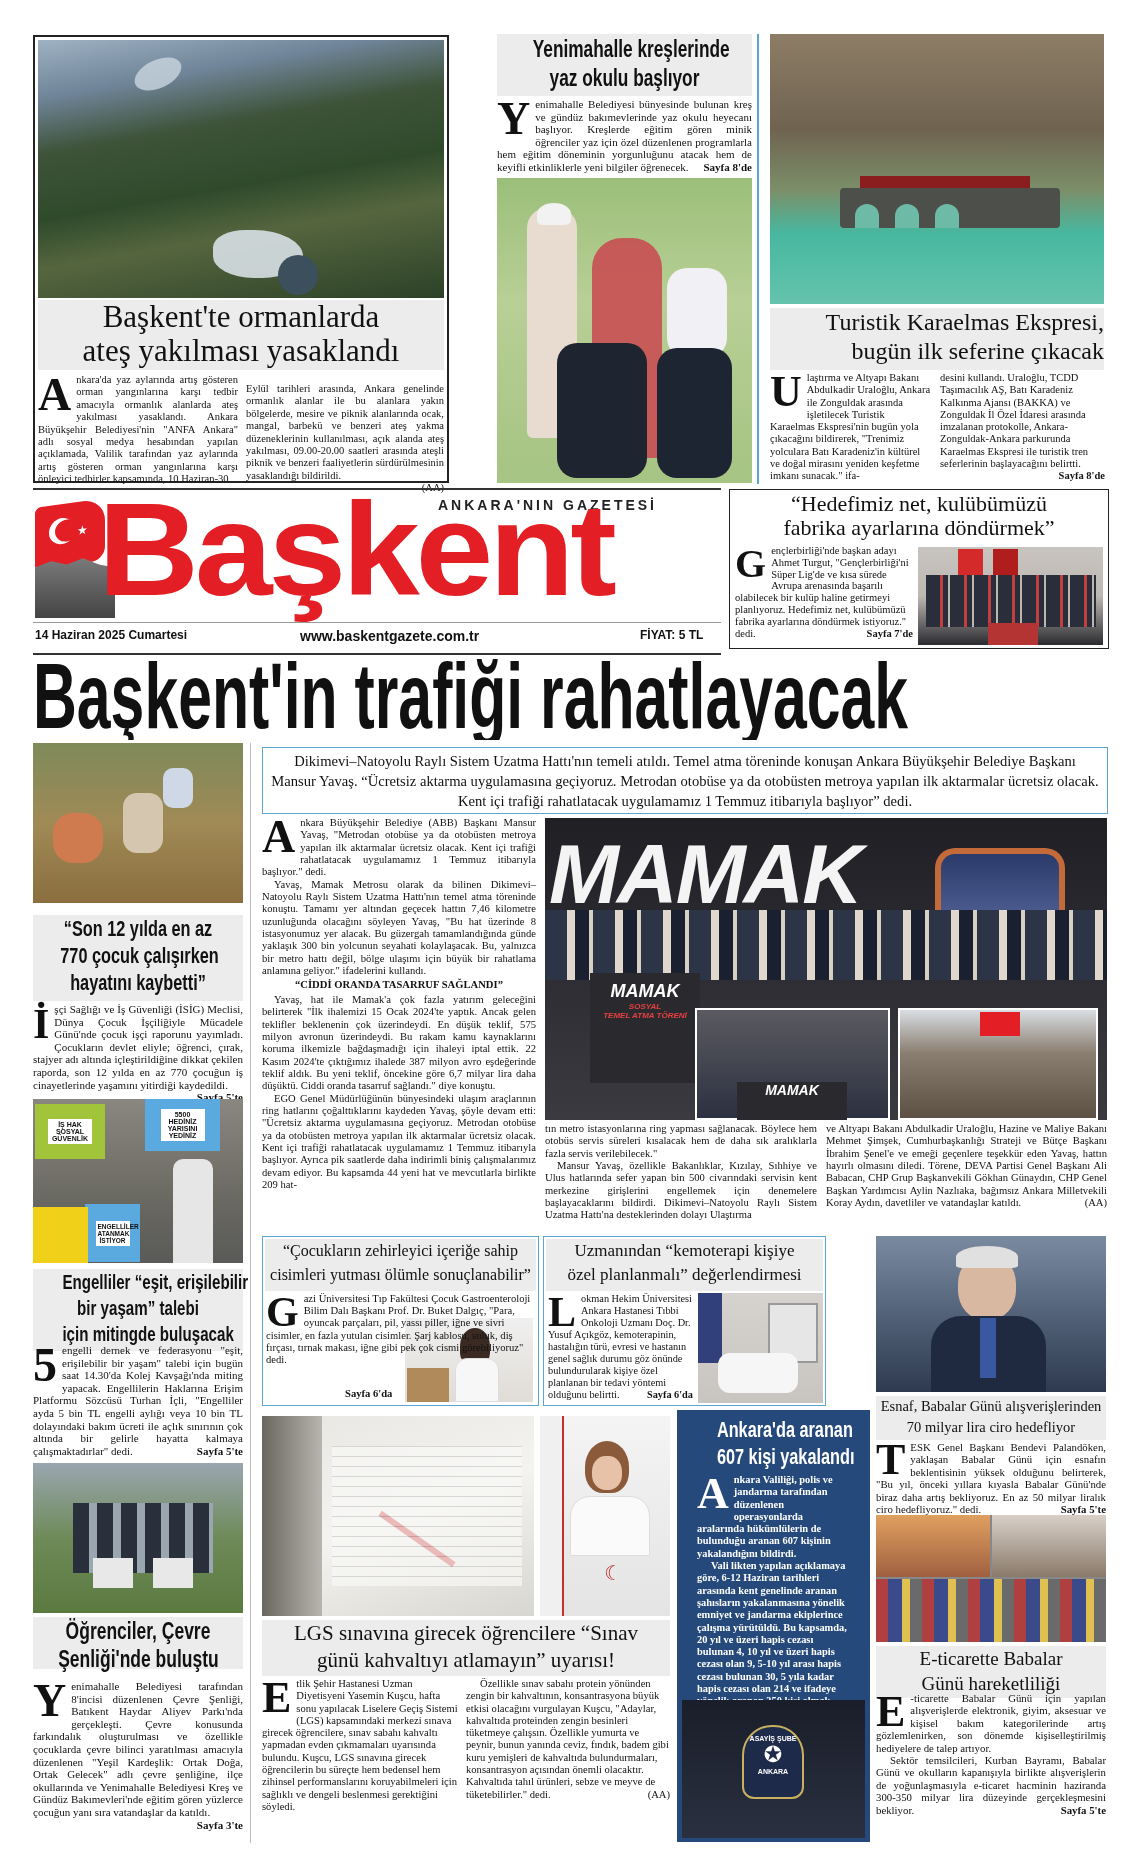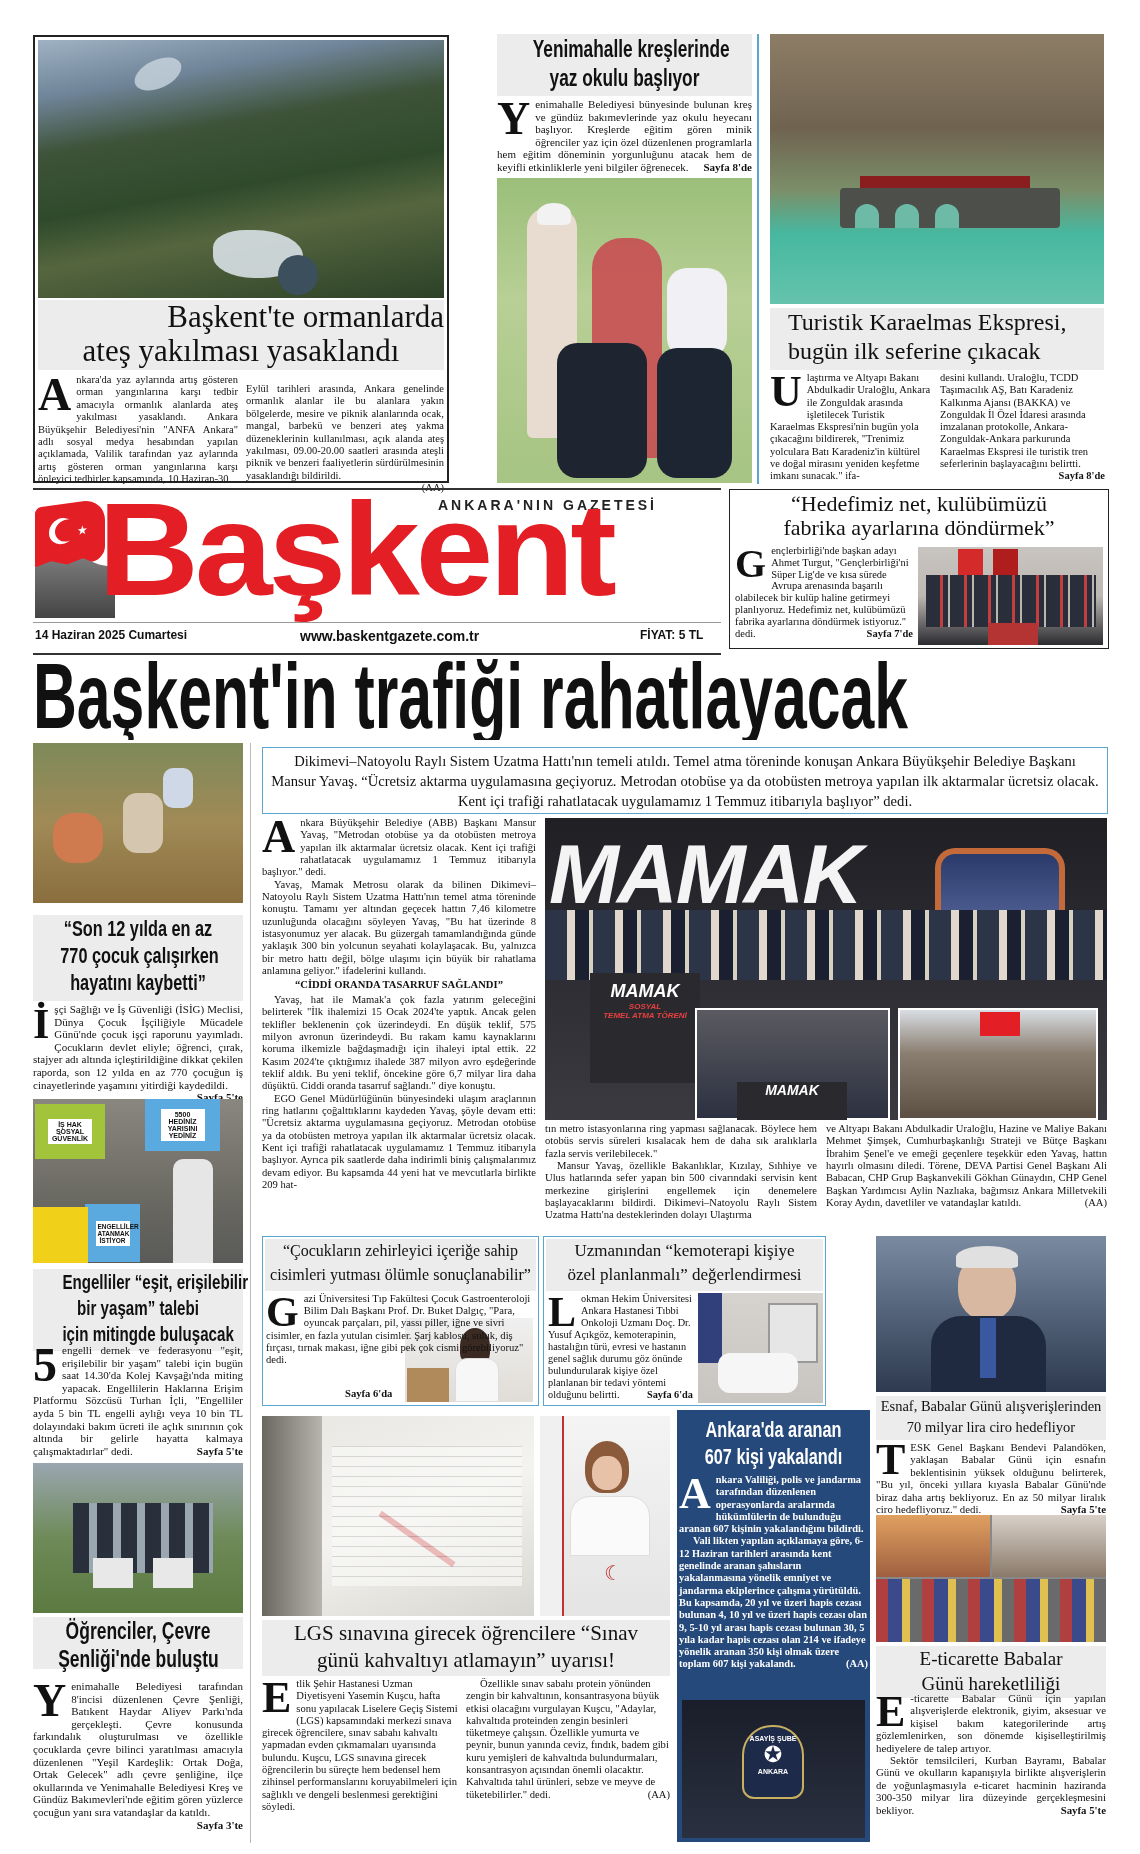--- a/index.html
+++ b/index.html
@@ -20,21 +20,21 @@
 </head>
 <body>
 
 <div class="frame" style="left:33px;top:35px;width:416px;height:448px;"></div>
 <div class="photo" style="left:38px;top:40px;width:406px;height:258px;background:linear-gradient(170deg,#9fb2c4 0%,#6f8498 18%,#3e5339 35%,#2f4a2b 55%,#55663f 70%,#2c4127 100%);">
   <div style="position:absolute;left:95px;top:20px;width:50px;height:28px;background:#c9d6df;border-radius:50%;transform:rotate(-25deg);opacity:.8"></div>
   <div style="position:absolute;left:175px;top:190px;width:90px;height:48px;background:#d8e0e4;border-radius:40% 60% 50% 50%;opacity:.9"></div>
   <div style="position:absolute;left:240px;top:215px;width:40px;height:40px;background:#3c4f5d;border-radius:50%;"></div>
 </div>
 <div class="hl-bg abs" style="left:38px;top:300px;width:406px;height:70px;text-align:center;">
-  <div class="serif" style="font-size:31px;line-height:34px;text-align:right;">Başkent'te ormanlarda</div>
+  <div class="serif" style="font-size:31px;line-height:34px;">Başkent'te ormanlarda</div>
   <div class="serif" style="font-size:31px;line-height:34px;">ateş yakılması yasaklandı</div>
 </div>
 <div class="abs body" style="left:38px;top:374px;width:200px;font-size:10.5px;line-height:12.4px;">
   <span class="drop" style="font-size:46px;line-height:38px;">A</span><span>nkara'da yaz aylarında artış gösteren orman yangınlarına karşı tedbir amacıyla ormanlık alanlarda ateş yakılması yasaklandı. Ankara Büyükşehir Belediyesi'nin "ANFA Ankara" adlı sosyal medya hesabından yapılan açıklamada, Valilik tarafından yaz aylarında artış gösteren orman yangınlarına karşı önleyici tedbirler kapsamında, 10 Haziran-30</span>
 </div>
 <div class="abs body" style="left:246px;top:374px;width:198px;font-size:10.5px;line-height:12.4px;margin-top:9px;">
   <span>Eylül tarihleri arasında, Ankara genelinde ormanlık alanlar ile bu alanlara yakın bölgelerde, mesire ve piknik alanlarında ocak, mangal, barbekü ve benzeri ateş yakma düzeneklerinin kullanılması, açık alanda ateş yakılması, 09.00-20.00 saatleri arasında ateşli piknik ve benzeri faaliyetlerin sürdürülmesinin yasaklandığı bildirildi.</span>
   <div style="text-align:right">(AA)</div>
 </div>
 
@@ -55,21 +55,21 @@
 </div>
 <div class="vline" style="left:757px;top:34px;height:450px;"></div>
 
 <div class="photo" style="left:770px;top:34px;width:334px;height:270px;background:linear-gradient(180deg,#8d7d66 0%,#6f6350 35%,#7b8f69 58%,#47b8a0 74%,#65c3ad 100%);">
   <div style="position:absolute;left:90px;top:142px;width:170px;height:12px;background:#8a1d1d"></div>
   <div style="position:absolute;left:70px;top:154px;width:220px;height:40px;background:#4d4f4a;border-radius:4px"></div>
   <div style="position:absolute;left:85px;top:170px;width:24px;height:24px;background:#6dbba6;border-radius:50% 50% 0 0"></div>
   <div style="position:absolute;left:125px;top:170px;width:24px;height:24px;background:#6dbba6;border-radius:50% 50% 0 0"></div>
   <div style="position:absolute;left:165px;top:170px;width:24px;height:24px;background:#6dbba6;border-radius:50% 50% 0 0"></div>
 </div>
-<div class="hl-bg abs" style="left:770px;top:308px;width:334px;height:62px;text-align:left;padding-left:18px;">
+<div class="hl-bg abs" style="left:770px;top:308px;width:334px;height:62px;text-align:right;padding-left:18px;">
   <div class="serif" style="font-size:24px;line-height:29px;">Turistik Karaelmas Ekspresi,</div>
   <div class="serif" style="font-size:24px;line-height:29px;">bugün ilk seferine çıkacak</div>
 </div>
 <div class="abs body" style="left:770px;top:372px;width:162px;font-size:10.5px;line-height:12.3px;text-align:left;">
   <span class="drop" style="font-size:44px;line-height:36px;">U</span><span>laştırma ve Altyapı Bakanı Abdulkadir Uraloğlu, Ankara ile Zonguldak arasında işletilecek Turistik Karaelmas Ekspresi'nin bugün yola çıkacağını bildirerek, "Trenimiz yolculara Batı Karadeniz'in kültürel ve doğal mirasını yeniden keşfetme imkanı sunacak." ifa-</span>
 </div>
 <div class="abs body" style="left:940px;top:372px;width:165px;font-size:10.5px;line-height:12.3px;text-align:left;">
   <span>desini kullandı. Uraloğlu, TCDD Taşımacılık AŞ, Batı Karadeniz Kalkınma Ajansı (BAKKA) ve Zonguldak İl Özel İdaresi arasında imzalanan protokolle, Ankara-Zonguldak-Ankara parkurunda Karaelmas Ekspresi ile turistik tren seferlerinin başlayacağını belirtti.</span> <span class="sayfa">Sayfa 8'de</span>
 </div>
 
@@ -264,21 +264,21 @@
   <div class="serif" style="font-size:21px;line-height:27px;white-space:nowrap">LGS sınavına girecek öğrencilere “Sınav</div>
   <div class="serif" style="font-size:21px;line-height:27px;">günü kahvaltıyı atlamayın” uyarısı!</div>
 </div>
 <div class="abs body" style="left:262px;top:1678px;width:198px;font-size:10.6px;line-height:12.3px;text-align:left;">
   <span class="drop" style="font-size:44px;line-height:35px;">E</span><span>tlik Şehir Hastanesi Uzman Diyetisyeni Yasemin Kuşcu, hafta sonu yapılacak Liselere Geçiş Sistemi (LGS) kapsamındaki merkezi sınava girecek öğrencilere, sınav sabahı kahvaltı yapmadan evden çıkmamaları uyarısında bulundu. Kuşcu, LGS sınavına girecek öğrencilerin bu süreçte hem bedensel hem zihinsel performanslarını koruyabilmeleri için sağlıklı ve dengeli beslenmesi gerektiğini söyledi.</span>
 </div>
 <div class="abs body" style="left:466px;top:1678px;width:204px;font-size:10.6px;line-height:12.3px;text-align:left;">
   <div style="text-indent:14px"><span>Özellikle sınav sabahı protein yönünden zengin bir kahvaltının, konsantrasyona büyük etkisi olacağını vurgulayan Kuşcu, "Adaylar, kahvaltıda proteinden zengin besinleri tüketmeye çalışsın. Özellikle yumurta ve peynir, bunun yanında ceviz, fındık, badem gibi kuru yemişleri de kahvaltıda bulundurmaları, konsantrasyon açısından önemli olacaktır. Kahvaltıda tahıl ürünleri, sebze ve meyve de tüketebilirler." dedi.</span> <span class="sayfa" style="font-weight:normal">(AA)</span></div>
 </div>
 
-<div class="abs" style="left:677px;top:1410px;width:193px;height:432px;background:#24497a;color:#fff;padding:6px 2px;">
+<div class="abs" style="left:677px;top:1410px;width:193px;height:432px;background:#24497a;color:#fff;padding:6px 20px;">
   <span class="condhl" style="font-size:22px;line-height:27px;transform:scaleX(.74);">Ankara'da aranan</span>
   <span class="condhl" style="font-size:22px;line-height:27px;transform:scaleX(.74);">607 kişi yakalandı</span>
   <div class="body" style="font-weight:bold;font-size:10.4px;line-height:12.3px;text-align:left;margin-top:4px">
     <span class="drop" style="font-size:44px;line-height:36px;color:#fff">A</span><span>nkara Valiliği, polis ve jandarma tarafından düzenlenen operasyonlarda aralarında hükümlülerin de bulunduğu aranan 607 kişinin yakalandığını bildirdi.</span>
     <div style="text-indent:14px"><span>Vali likten yapılan açıklamaya göre, 6-12 Haziran tarihleri arasında kent genelinde aranan şahısların yakalanmasına yönelik emniyet ve jandarma ekiplerince çalışma yürütüldü. Bu kapsamda, 20 yıl ve üzeri hapis cezası bulunan 4, 10 yıl ve üzeri hapis cezası olan 9, 5-10 yıl arası hapis cezası bulunan 30, 5 yıla kadar hapis cezası olan 214 ve ifadeye yönelik aranan 350 kişi olmak üzere toplam 607 kişi yakalandı.</span> <span class="sayfa">(AA)</span></div>
   </div>
   <div class="photo" style="left:5px;top:290px;width:183px;height:138px;background:linear-gradient(180deg,#1a1e2a 0%,#2a3040 100%);">
     <div style="position:absolute;left:60px;top:25px;width:62px;height:74px;background:#1e2a4a;border-radius:30px 30px 12px 12px;border:2px solid #c8b060;text-align:center;color:#fff;font-family:'Liberation Sans',sans-serif;font-weight:bold;font-size:7px;">
       <div style="margin-top:8px">ASAYİŞ ŞUBE</div>
       <div style="font-size:22px;line-height:26px;font-family:'DejaVu Sans',sans-serif">✪</div>

